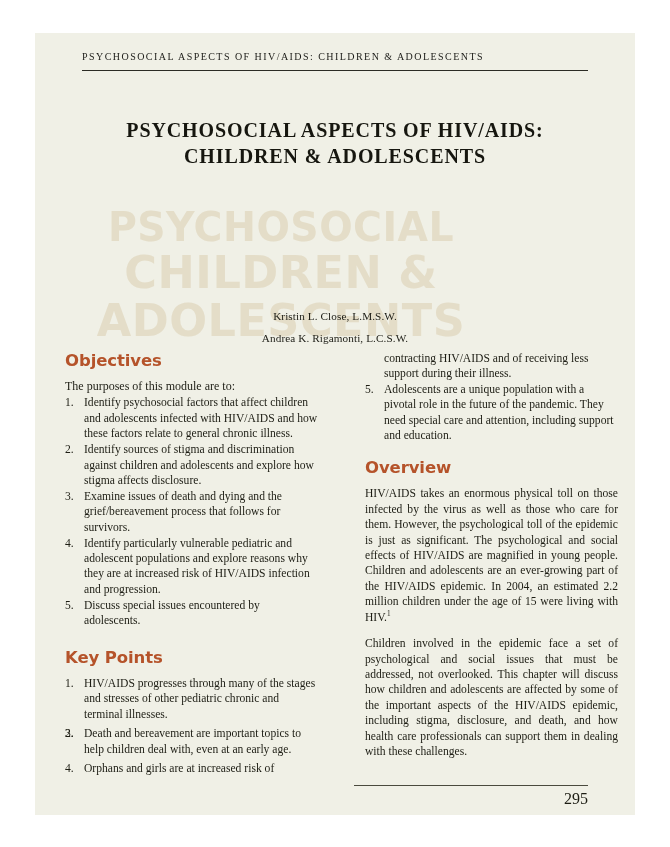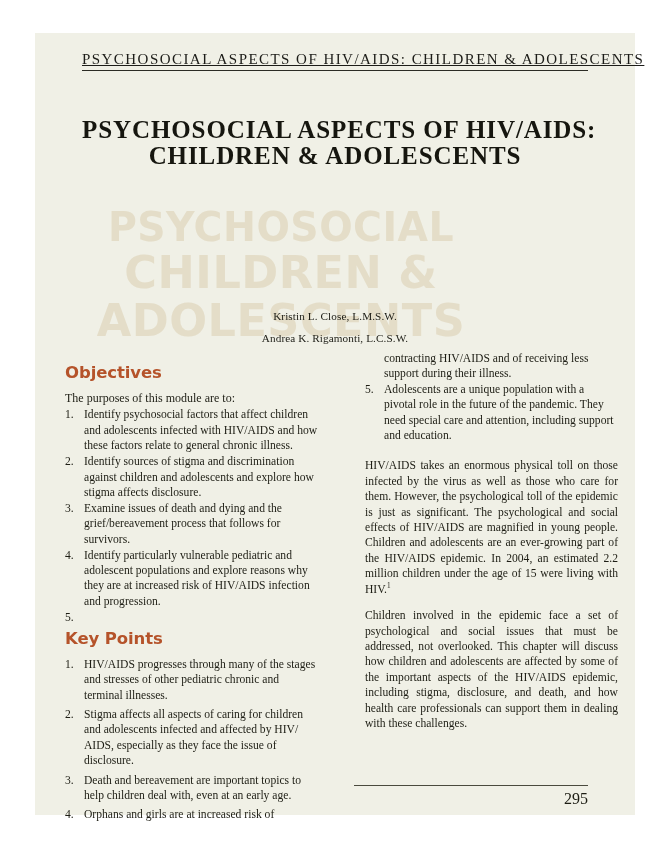--- a/index.html
+++ b/index.html
@@ -23,27 +23,26 @@
     height: 782px;
     background: #f0f0e6;
   }
 
   
   .running-header {
     position: absolute;
     left: 47px;
     top: 18px;
     width: 506px;
-    text-align: right;
-    font-family: "Liberation Serif", serif;
-    font-size: 15px;
+    text-align: left;
+    font-family: "Liberation Serif", serif;
+    font-size: 10px;
     letter-spacing: 1.45px;
     color: #1c1c18;
     white-space: nowrap;
-    text-decoration: underline;
   }
   .header-rule {
     position: absolute;
     left: 47px;
     top: 37px;
     width: 506px;
     height: 0;
     border-top: 1.6px solid #2b2b24;
   }
 
@@ -51,21 +50,21 @@
   .title-block {
     position: absolute;
     left: 47px;
     top: 84px;
     width: 506px;
     text-align: center;
   }
   .title-line {
     font-family: "Liberation Serif", serif;
     font-weight: bold;
-    font-size: 25px;
+    font-size: 20px;
     letter-spacing: 0.9px;
     color: #16160f;
     line-height: 26px;
     white-space: nowrap;
   }
 
   
   .watermark {
     position: absolute;
     left: 0;
@@ -124,21 +123,21 @@
   .col-right { left: 300px; }
 
   .section-heading {
     font-family: "DejaVu Sans", sans-serif;
     font-weight: bold;
     font-size: 16.5px;
     color: #b5532a;
     letter-spacing: -0.1px;
     margin: 0 0 9px 0;
   }
-  .section-heading.tight-top { margin-top: 12px; }
+  .section-heading.tight-top { margin-top: 0; }
 
   .lead {
     font-size: 12px;
     line-height: 15.4px;
     color: #1d1d14;
     margin: 0 0 1px 0;
   }
 
   ol.numlist {
     list-style: none;
@@ -236,46 +235,47 @@
 
       <h2 class="section-heading tight-top">Objectives</h2>
 
       <p class="lead">The purposes of this module are to:</p>
 
       <ol class="numlist">
         <li><span class="num">1.</span><span>Identify psychosocial factors that affect children and adolescents infected with HIV/AIDS and how these factors relate to general chronic illness.</span></li>
         <li><span class="num">2.</span><span>Identify sources of stigma and discrimination against children and adolescents and explore how stigma affects disclosure.</span></li>
         <li><span class="num">3.</span><span>Examine issues of death and dying and the grief/bereavement process that follows for survivors.</span></li>
         <li><span class="num">4.</span><span>Identify particularly vulnerable pediatric and adolescent populations and explore reasons why they are at increased risk of HIV/AIDS infection and progression.</span></li>
-        <li><span class="num">5.</span></li>
+        <li><span class="num">5.</span><span>Discuss special issues encountered by adolescents.</span></li>
       </ol>
 
       <div class="spacer-key-points"></div>
 
       <h2 class="section-heading">Key Points</h2>
 
       <ol class="numlist gapped">
         <li><span class="num">1.</span><span>HIV/AIDS progresses through many of the stages and stresses of other pediatric chronic and terminal illnesses.</span></li>
-        <li><span class="num">2.</span><span>Stigma affects all aspects of caring for children and adolescents infected and affected by HIV/ AIDS, especially as they face the issue of disclosure.</span></li>
+        <li><span class="num">2.</span></li>
         <li><span class="num">3.</span><span>Death and bereavement are important topics to help children deal with, even at an early age.</span></li>
         <li><span class="num">4.</span><span>Orphans and girls are at increased risk of</span></li>
       </ol>
 
     </div>
 
     <div class="col col-right">
 
       <p class="continued">contracting HIV/AIDS and of receiving less support during their illness.</p>
 
       <ol class="numlist gapped">
         <li><span class="num">5.</span><span>Adolescents are a unique population with a pivotal role in the future of the pandemic. They need special care and attention, including support and education.</span></li>
       </ol>
 
       <div class="spacer-overview"></div>
 
+      <h2 class="section-heading">Overview</h2>
 
       <p class="para"><span>HIV/AIDS takes an enormous physical toll on those infected by the virus as well as those who care for them. However, the psychological toll of the epidemic is just as significant. The psychological and social effects of HIV/AIDS are magnified in young people. Children and adolescents are an ever-growing part of the HIV/AIDS epidemic. In 2004, an estimated 2.2 million children under the age of 15 were living with HIV.</span><sup>1</sup></p>
 
       <p class="para">Children involved in the epidemic face a set of psychological and social issues that must be addressed, not overlooked. This chapter will discuss how children and adolescents are affected by some of the important aspects of the HIV/AIDS epidemic, including stigma, disclosure, and death, and how health care professionals can support them in dealing with these challenges.</p>
 
     </div>
 
   </div>
 
   <div class="footer-rule"></div>

